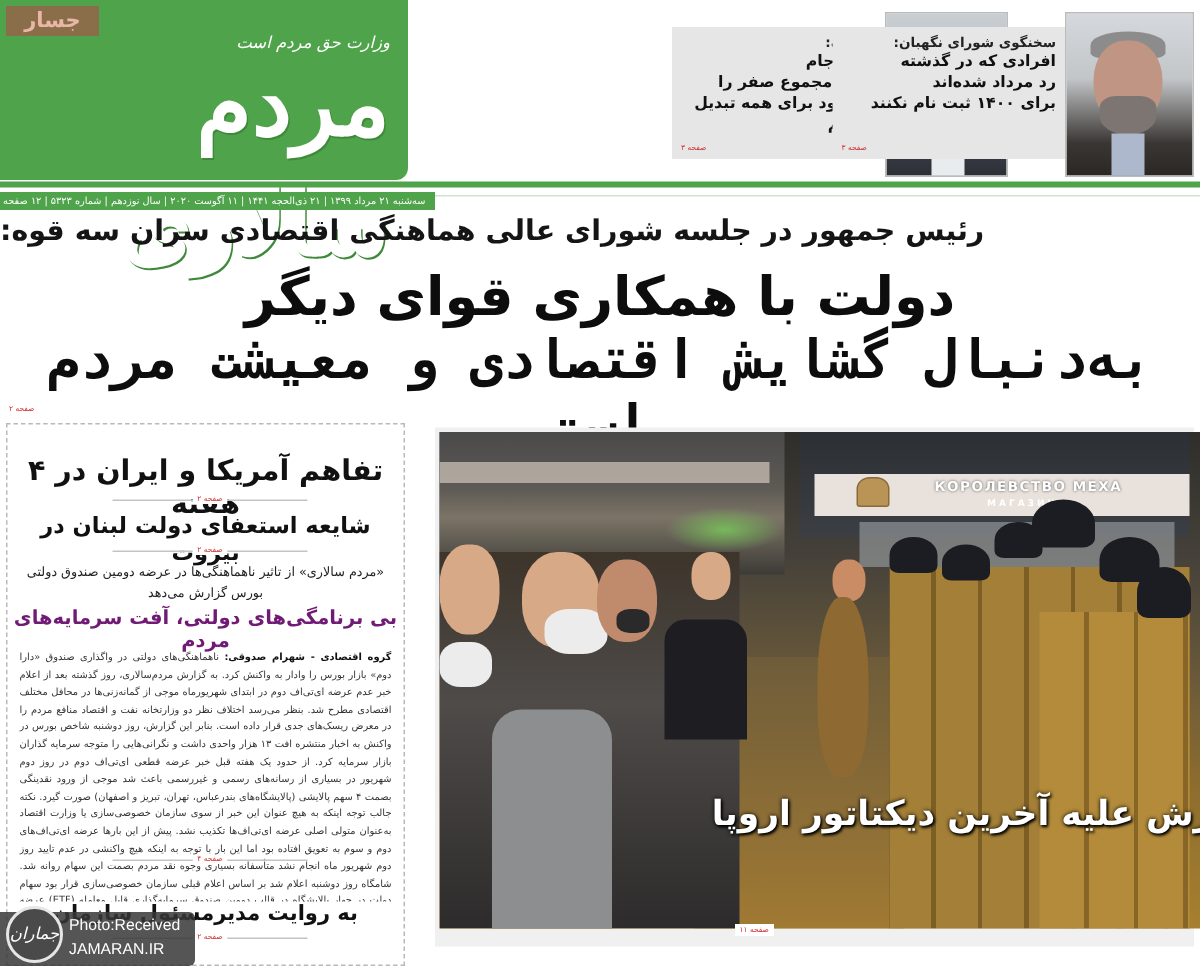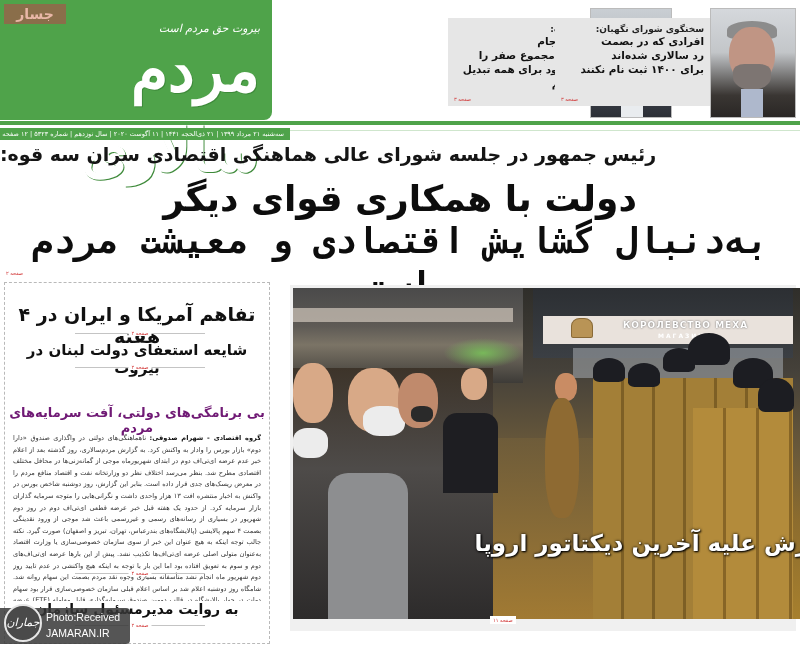--- a/index.html
+++ b/index.html
@@ -149,21 +149,21 @@
   }
   .wm-logo { position:absolute; left:4px; top:-4px; width:38px; height:38px; border-radius:50%; border:2px solid #e6e6e6; background:#4a4a4a; color:#fff; font-size: 11px; text-align:center; line-height:34px; font-family:"DejaVu Serif", serif; font-style: italic; }
   .wm-line1 { position:absolute; left:46px; top:3px; color:#fff; font-size:10.5px; font-family:"Liberation Sans", sans-serif; }
   .wm-line2 { position:absolute; left:46px; top:19px; color:#fff; font-size:10.5px; font-family:"Liberation Sans", sans-serif; }
 </style>
 </head>
 <body>
 
 <div class="masthead-green">
   <div class="edition-badge">جسار</div>
-  <div class="slogan">بیروت حق مردم است</div>
+  <div class="slogan">وزارت حق مردم است</div>
   <div class="logo-title">مردم سالاری</div>
 </div>
 
 <div class="teaser teaser-zarif">
   <div class="teaser-box">
     <div class="teaser-kicker">ظریف:</div>
     <div class="teaser-line">در برجام</div>
     <div class="teaser-line">بازی مجموع صفر را</div>
     <div class="teaser-line">به سود برای همه تبدیل کردیم</div>
     <div class="teaser-page">صفحه ۳</div>
@@ -171,22 +171,22 @@
   <div class="teaser-photo">
     <div class="hair-grey"></div>
     <div class="face"></div>
     <div class="beard"></div>
     <div class="shirt"></div>
   </div>
 </div>
 
 <div class="teaser-kadkhodaei-box">
   <div class="teaser-kicker">سخنگوی شورای نگهبان:</div>
-  <div class="teaser-line">افرادی که در بصمت</div>
-  <div class="teaser-line">رد سالاری شده‌اند</div>
+  <div class="teaser-line">افرادی که در گذشته</div>
+  <div class="teaser-line">رد مرداد شده‌اند</div>
   <div class="teaser-line">برای ۱۴۰۰ ثبت نام نکنند</div>
   <div class="teaser-page">صفحه ۳</div>
 </div>
 <div class="teaser teaser-kadkhodaei">
   <div class="teaser-photo" style="background: linear-gradient(180deg,#d5d8dc 0%,#c3c6c9 40%,#3a3633 80%,#2a2725 100%);">
     <div class="hair-grey" style="background:#8c8c8c;"></div>
     <div class="face" style="background:#c09584;"></div>
     <div class="beard dark"></div>
     <div class="shirt blue"></div>
   </div>
@@ -203,20 +203,21 @@
 
 <div class="left-col">
   <div class="lc-head1">تفاهم آمریکا و ایران در ۴ هفته</div>
   <div class="divider" style="top:50px;">
       <span class="pg">صفحه ۲</span>
     </div>
   <div class="lc-head2">شایعه استعفای دولت لبنان در بیروت</div>
   <div class="divider" style="top:84px;">
       <span class="pg">صفحه ۲</span>
     </div>
+  <div class="lc-intro">«مردم سالاری» از تاثیر ناهماهنگی‌ها در عرضه دومین صندوق دولتی بورس گزارش می‌دهد</div>
   <div class="lc-head3">بی برنامگی‌های دولتی، آفت سرمایه‌های مردم</div>
   <div class="lc-body"><b>گروه اقتصادی - شهرام صدوقی:</b> <span>ناهماهنگی‌های دولتی در واگذاری صندوق «دارا دوم» بازار بورس را وادار به واکنش کرد. به گزارش مردم‌سالاری، روز گذشته بعد از اعلام خبر عدم عرضه ای‌تی‌اف دوم در ابتدای شهریورماه موجی از گمانه‌زنی‌ها در محافل مختلف اقتصادی مطرح شد. بنظر می‌رسد اختلاف نظر دو وزارتخانه نفت و اقتصاد منافع مردم را در معرض ریسک‌های جدی قرار داده است. بنابر این گزارش، روز دوشنبه شاخص بورس در واکنش به اخبار منتشره افت ۱۳ هزار واحدی داشت و نگرانی‌هایی را متوجه سرمایه گذاران بازار سرمایه کرد. از حدود یک هفته قبل خبر عرضه قطعی ای‌تی‌اف دوم در روز دوم شهریور در بسیاری از رسانه‌های رسمی و غیررسمی باعث شد موجی از ورود نقدینگی بصمت ۴ سهم پالایشی (پالایشگاه‌های بندرعباس، تهران، تبریز و اصفهان) صورت گیرد. نکته جالب توجه اینکه به هیچ عنوان این خبر از سوی سازمان خصوصی‌سازی یا وزارت اقتصاد به‌عنوان متولی اصلی عرضه ای‌تی‌اف‌ها تکذیب نشد. پیش از این بارها عرضه ای‌تی‌اف‌های دوم و سوم به تعویق افتاده بود اما این بار با توجه به اینکه هیچ واکنشی در عدم تایید روز دوم شهریور ماه انجام نشد متأسفانه بسیاری وجوه نقد مردم بصمت این سهام روانه شد. شامگاه روز دوشنبه اعلام شد بر اساس اعلام قبلی سازمان خصوصی‌سازی قرار بود سهام دولت در چهار پالایشگاه در قالب دومین صندوق سرمایه‌گذاری قابل معامله (ETF) عرضه شود لیکن با توجه به عدم اقدام وزارت نفت در تأسیس صندوق مذکور، هیئت واگذاری در آخرین جلسه خود با ...</span></div>
   <div class="divider" style="top:290px;">
       <span class="pg">صفحه ۴</span>
     </div>
   <div class="lc-head5">به روایت مدیرمسئول سازمان</div>
   <div class="divider" style="top:342px;">
       <span class="pg">صفحه ۲</span>
     </div>
 </div>

